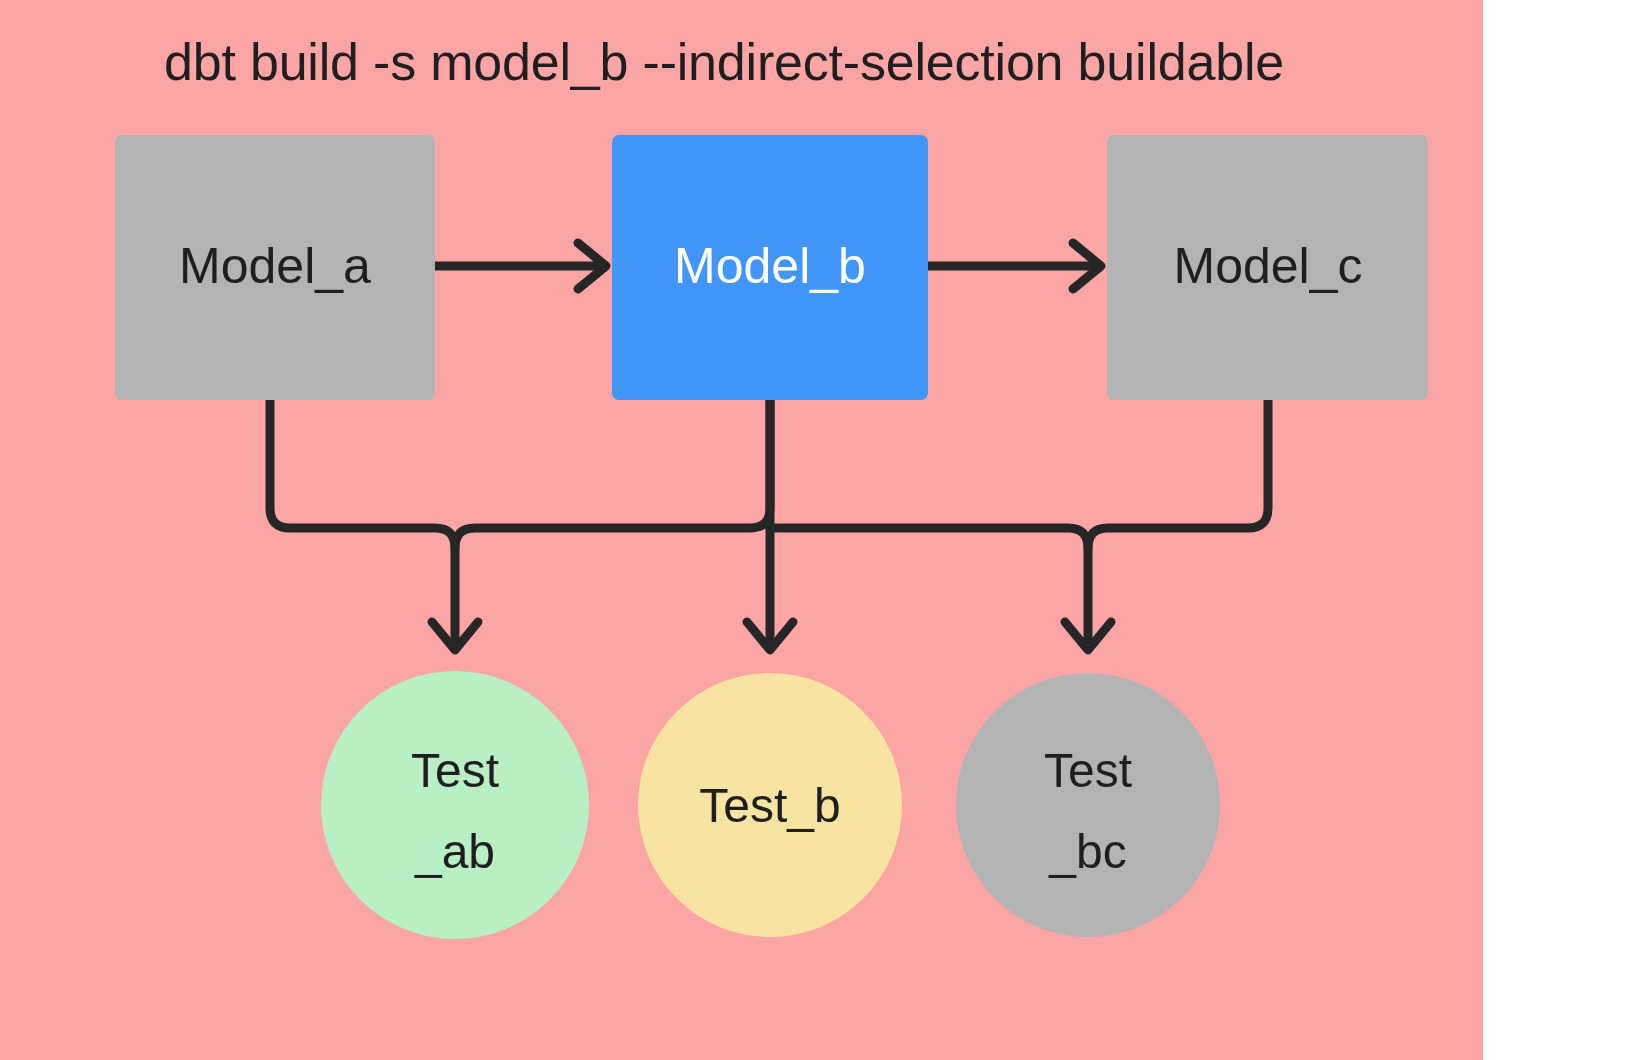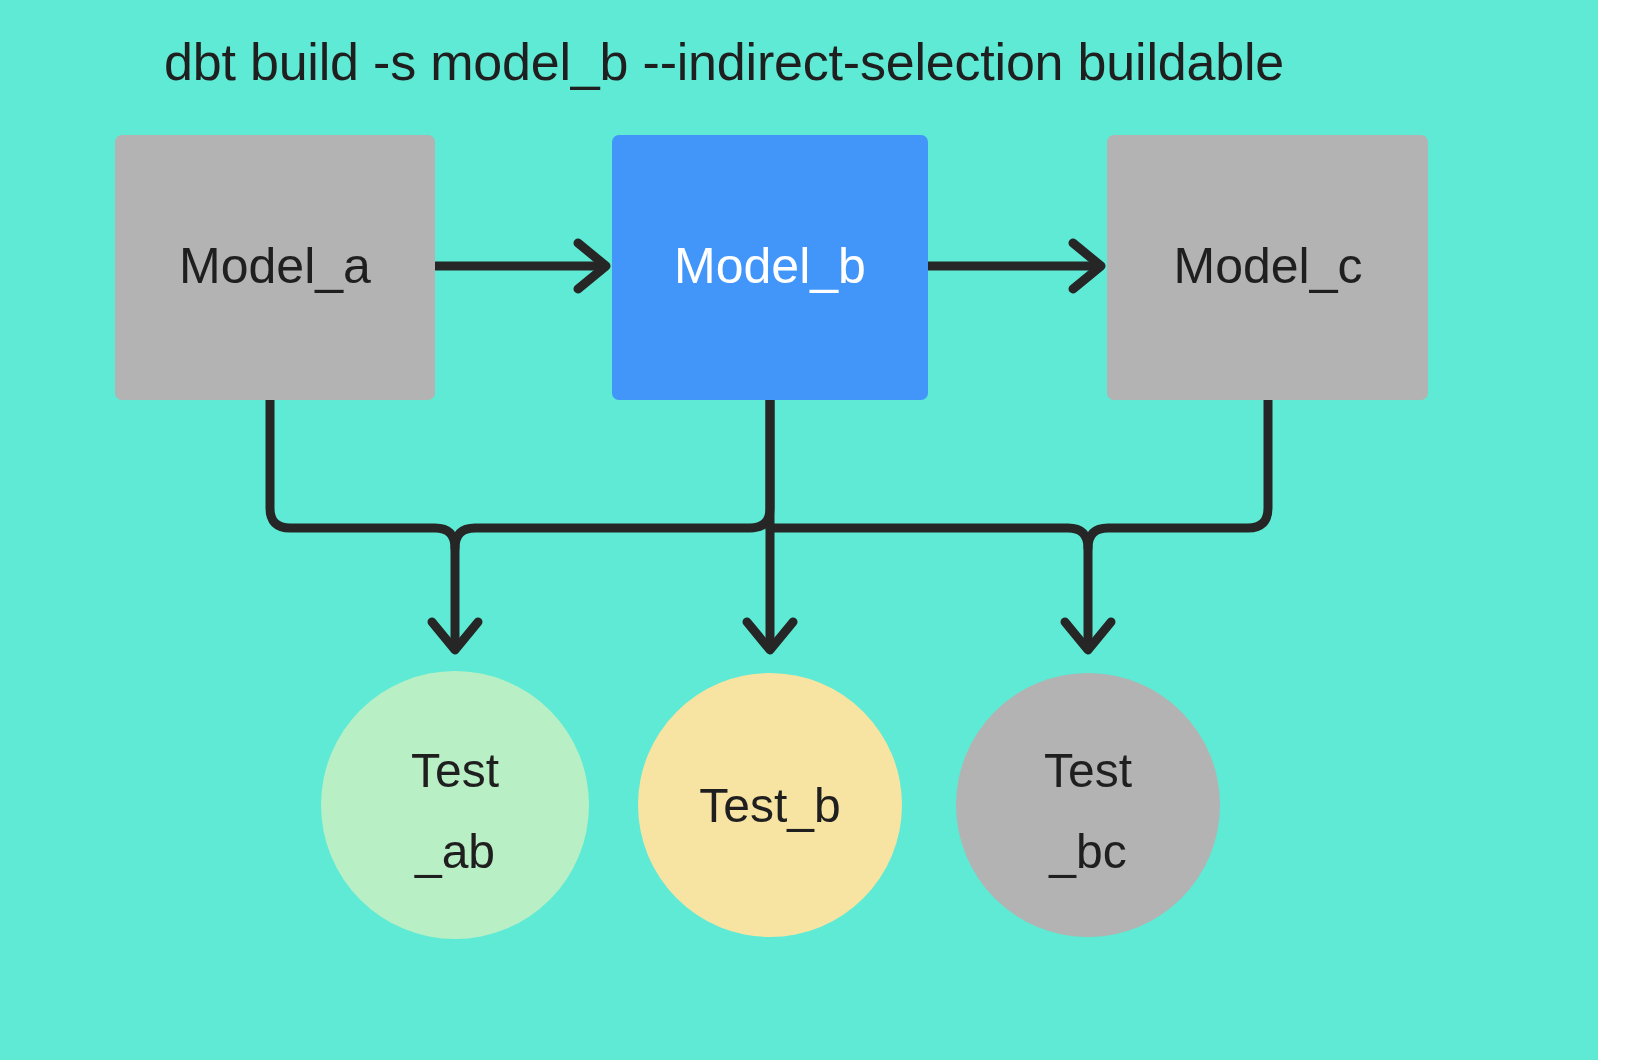--- a/index.html
+++ b/index.html
@@ -8,23 +8,23 @@
     background: #ffffff;
   }
   body {
     width: 1630px;
     height: 1060px;
     overflow: hidden;
     font-family: "Liberation Sans", sans-serif;
   }
   #diagram-root {
     position: relative;
-    width: 1598px;
+    width: 1483px;
     height: 1060px;
-    background: #5eead4;
+    background: #fca5a5;
   }
   svg.canvas {
     position: absolute;
     top: 0;
     left: 0;
     width: 1630px;
     height: 1060px;
     display: block;
   }
   .title-text {

